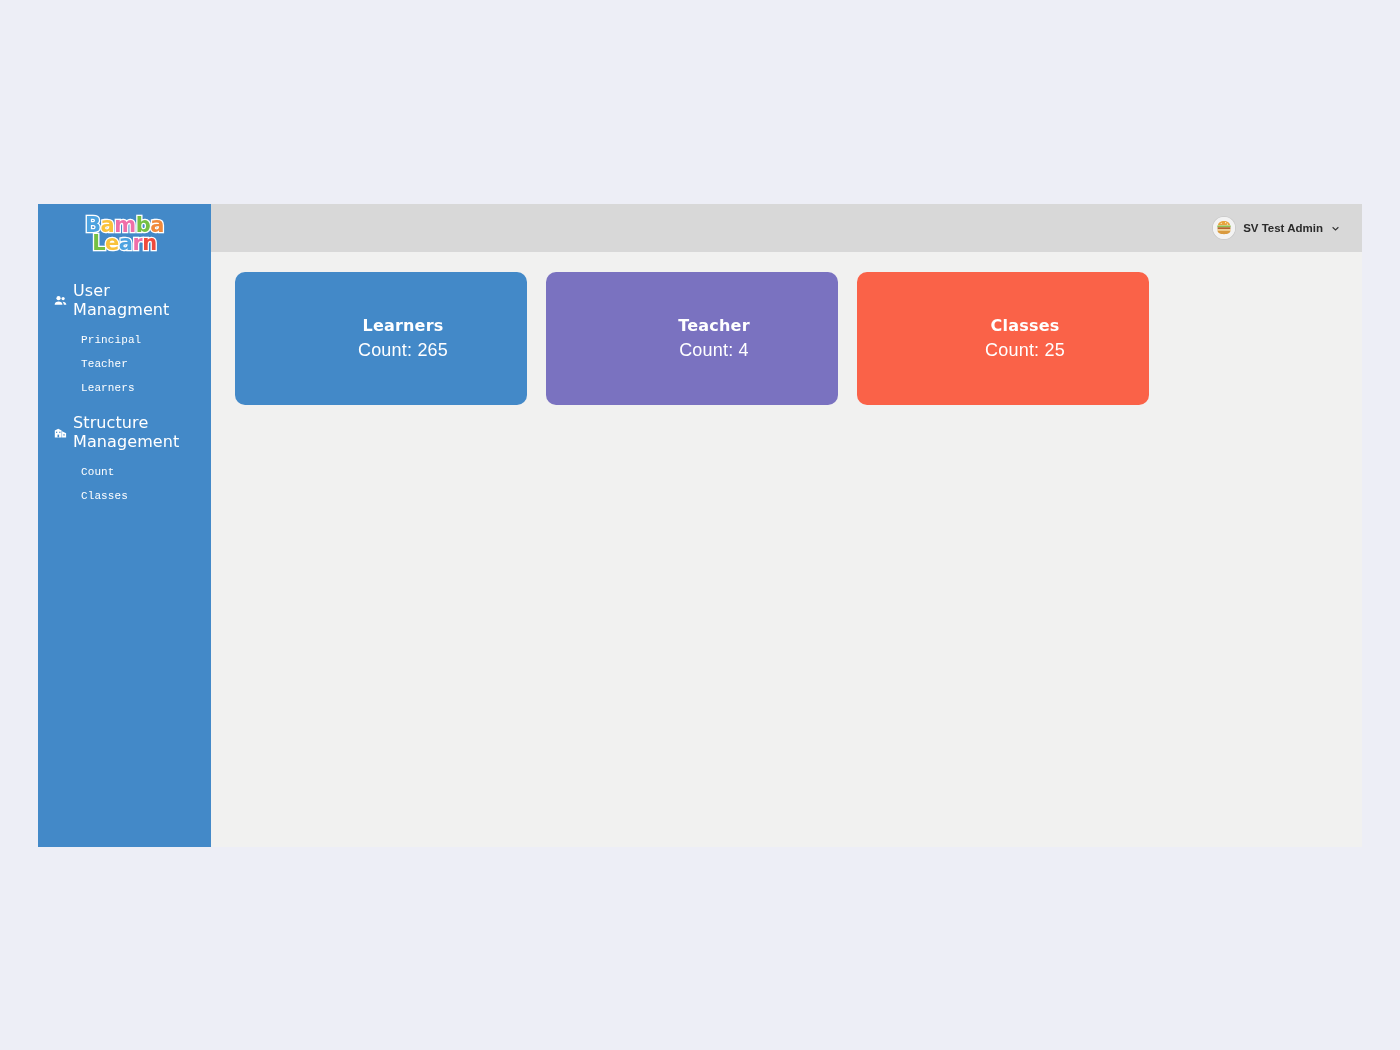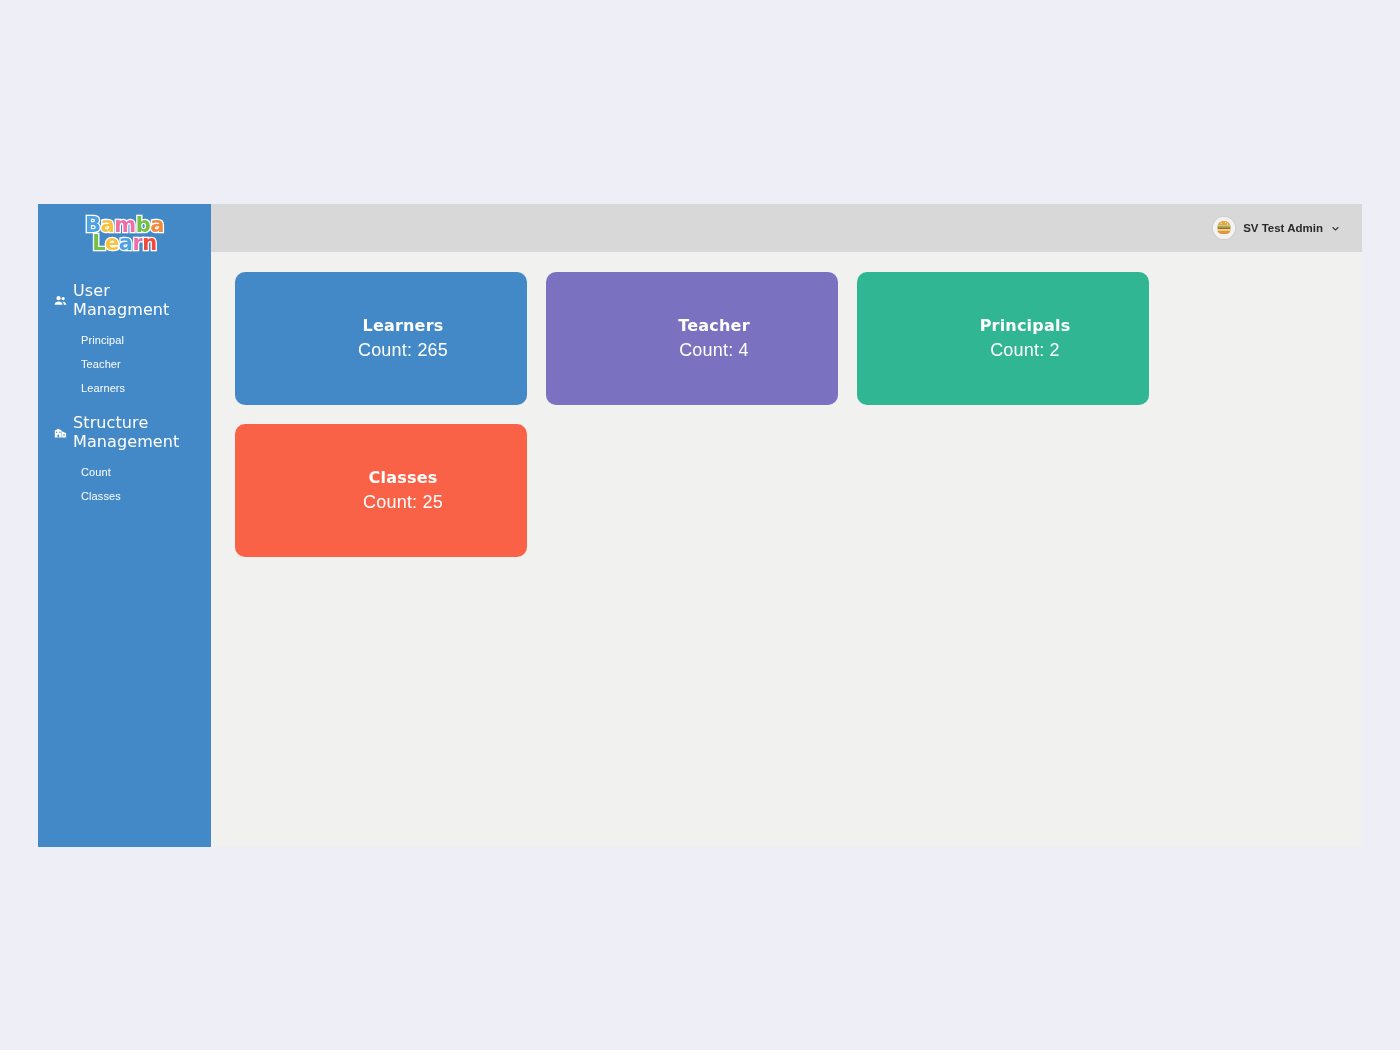--- a/index.html
+++ b/index.html
@@ -87,21 +87,21 @@
   }
   .nav-group-header .ico svg { display: block; }
 
   .nav-sub { padding: 4px 0 8px 0; }
 
   .nav-item {
     display: block;
     padding: 6px 0 6px 43px;
     color: #ffffff;
     font-size: 11px;
-    font-family: Liberation Sans, sans-serif;
+    font-family: Liberation Mono, monospace;
     cursor: pointer;
     user-select: none;
     letter-spacing: 0.1px;
   }
 
   
   #main {
     flex: 1 1 auto;
     display: flex;
     flex-direction: column;
@@ -286,24 +286,20 @@
         <div class="stat-card" style="background:#4389c8">
           <div class="card-title">Learners</div>
           <div class="card-count">Count: 265</div>
         </div>
 
         <div class="stat-card" style="background:#7a72c0">
           <div class="card-title">Teacher</div>
           <div class="card-count">Count: 4</div>
         </div>
 
-        <div class="stat-card" style="background:#31b693">
-          <div class="card-title">Principals</div>
-          <div class="card-count">Count: 2</div>
-        </div>
 
 
         <div class="stat-card" style="background:#fa6248">
           <div class="card-title">Classes</div>
           <div class="card-count">Count: 25</div>
         </div>
 
       </div>
     </section>
 

